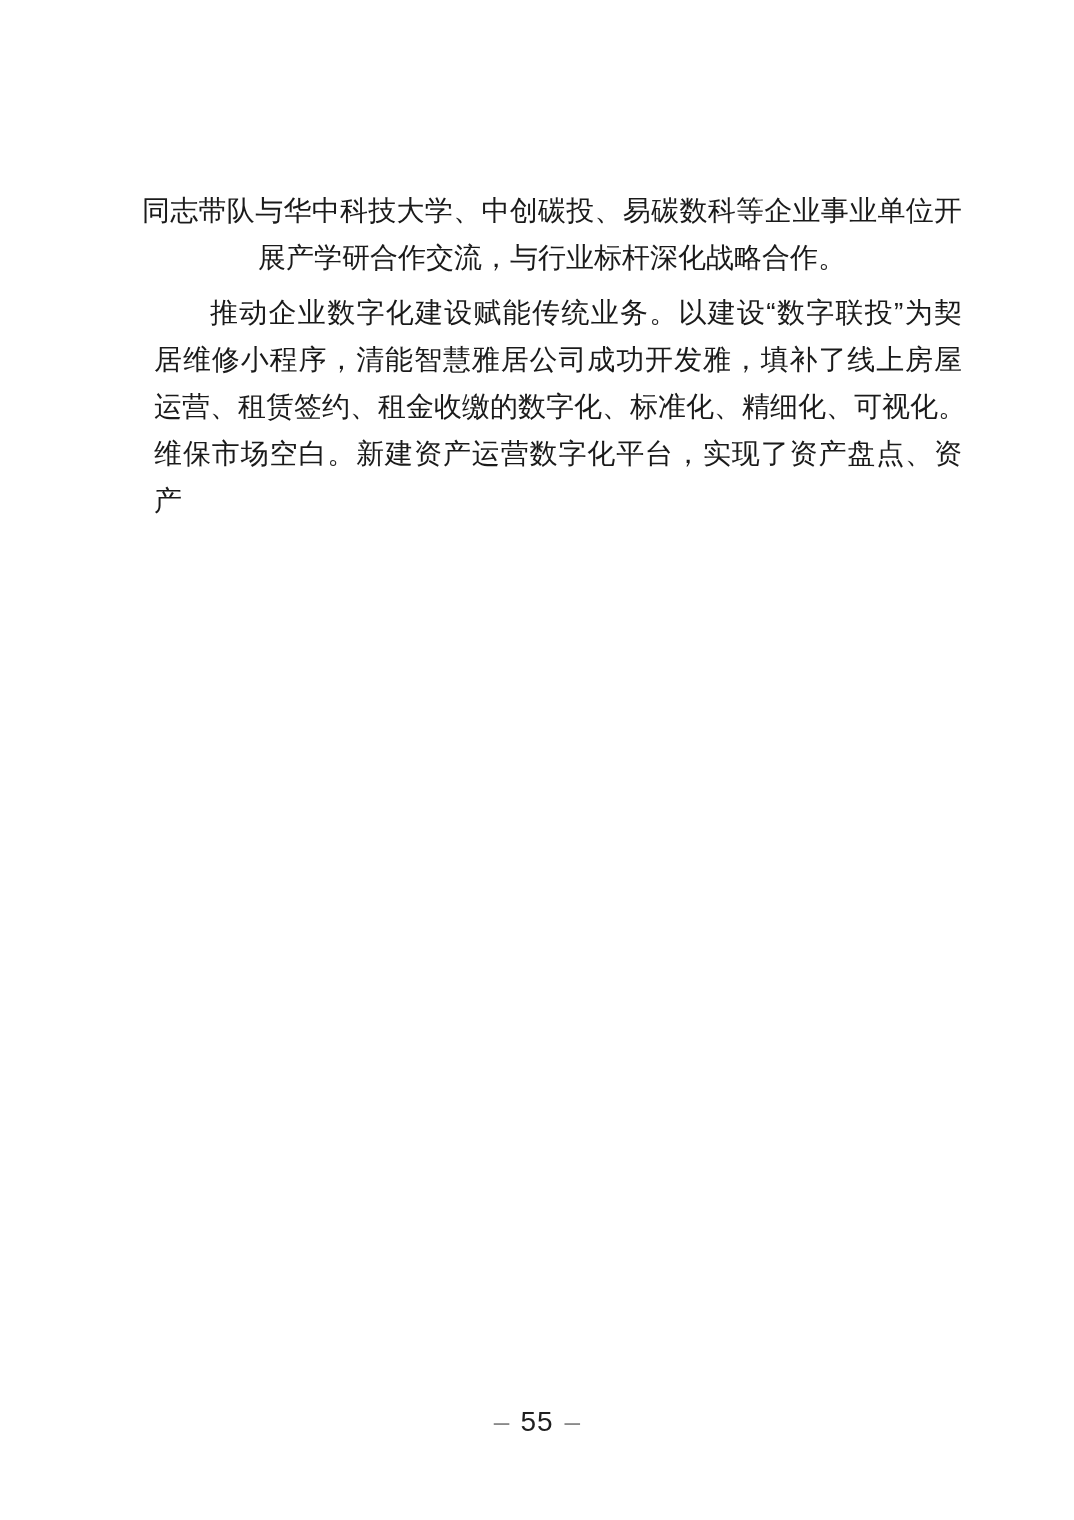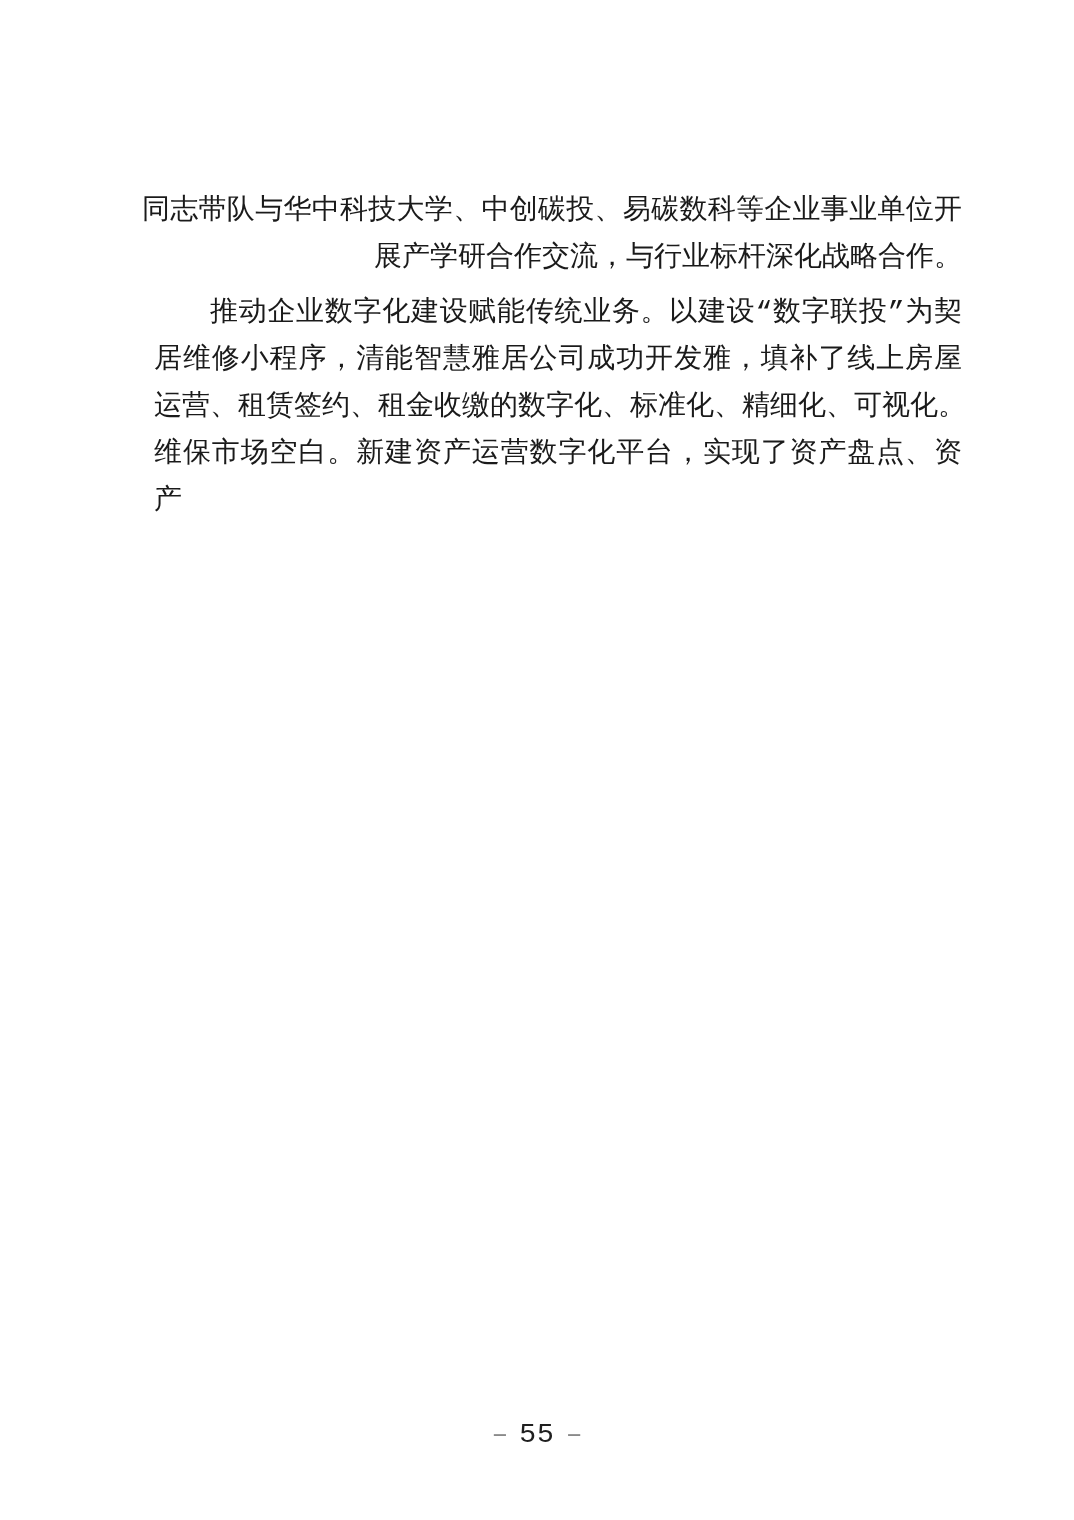--- a/index.html
+++ b/index.html
@@ -6,21 +6,21 @@
     margin: 0;
     padding: 0;
     background: #ffffff;
   }
   .page {
     position: relative;
     width: 1074px;
     height: 1520px;
     background: #ffffff;
     overflow: hidden;
-    font-family: Liberation Mono, monospace;
+    font-family: Liberation Sans, sans-serif;
   }
   .body-text {
     position: absolute;
     left: 142px;
     top: 187px;
     width: 820px;
     font-size: 28px;
     color: #1a1a1a;
   }
   .para {
@@ -28,41 +28,40 @@
     padding: 0;
   }
   .para + .para {
     margin-top: 8px;
     margin-left: 12px;
   }
   .line {
     display: block;
     line-height: 47px;
     white-space: nowrap;
-    text-align: right;
+    text-align: center;
   }
   
   .line.just {
     white-space: normal;
     text-align: justify;
     text-align-last: justify;
   }
   .line.indent {
     text-indent: 2em;
   }
   .footer {
     position: absolute;
     top: 1406px;
     left: 0;
     width: 100%;
     text-align: center;
     font-size: 28px;
     line-height: 32px;
     color: #1f1f1f;
-    margin-top: 13px;
   }
   .footer .dash {
     color: #8a8a8a;
     margin: 0 11px;
   }
   .footer .num {
     color: #1f1f1f;
     letter-spacing: 1px;
   }
 </style>

